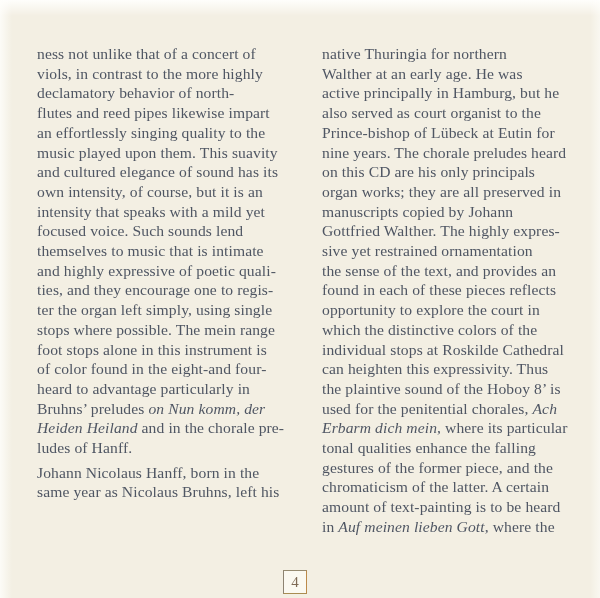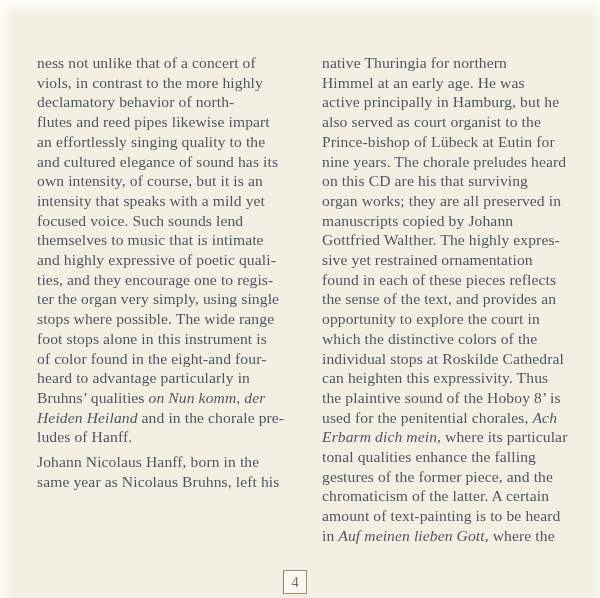--- a/index.html
+++ b/index.html
@@ -22,21 +22,21 @@
     background: linear-gradient(to right, rgba(255,255,252,0.8), rgba(255,255,252,0));
     pointer-events: none;
   }
   .edge-right {
     position: absolute; right: 0; top: 0; width: 10px; height: 100%;
     background: linear-gradient(to left, rgba(255,255,252,0.55), rgba(255,255,252,0));
     pointer-events: none;
   }
   .col {
     position: absolute;
-    top: 53px;
+    top: 44px;
     font-size: 15.6px;
     line-height: 19.7px;
     color: #4f5663;
     letter-spacing: 0.1px;
   }
   #col-left  { left: 37px;  width: 280px; }
   #col-right { left: 322px; width: 272px; }
   .para { margin: 0 0 5px 0; }
   .line { white-space: pre; }
   .it { font-style: italic; text-align: center; }
@@ -63,56 +63,57 @@
   <div class="edge-left"></div>
   <div class="edge-right"></div>
 
   <div id="col-left" class="col">
       <div class="para">
         <div class="line"><span>ness not unlike that of a concert of</span></div>
         <div class="line"><span>viols, in contrast to the more highly</span></div>
         <div class="line"><span>declamatory behavior of north-</span></div>
         <div class="line"><span>flutes and reed pipes likewise impart</span></div>
         <div class="line"><span>an effortlessly singing quality to the</span></div>
+        <div class="line"><span>music played upon them. This suavity</span></div>
         <div class="line"><span>and cultured elegance of sound has its</span></div>
         <div class="line"><span>own intensity, of course, but it is an</span></div>
         <div class="line"><span>intensity that speaks with a mild yet</span></div>
         <div class="line"><span>focused voice. Such sounds lend</span></div>
         <div class="line"><span>themselves to music that is intimate</span></div>
         <div class="line"><span>and highly expressive of poetic quali-</span></div>
         <div class="line"><span>ties, and they encourage one to regis-</span></div>
-        <div class="line"><span>ter the organ very simply, using single</span></div>
-        <div class="line"><span>stops where possible. The wide range</span></div>
+        <div class="line"><span>ter the organ left simply, using single</span></div>
+        <div class="line"><span>stops where possible. The mein range</span></div>
         <div class="line"><span>foot stops alone in this instrument is</span></div>
         <div class="line"><span>of color found in the eight-and four-</span></div>
         <div class="line"><span>heard to advantage particularly in</span></div>
-        <div class="line"><span>Bruhns’ qualities </span><span class="it">on Nun komm, der</span></div>
+        <div class="line"><span>Bruhns’ preludes </span><span class="it">on Nun komm, der</span></div>
         <div class="line"><span class="it">Heiden Heiland</span><span> and in the chorale pre-</span></div>
         <div class="line"><span>ludes of Hanff.</span></div>
       </div>
       <div class="para">
         <div class="line"><span>Johann Nicolaus Hanff, born in the</span></div>
         <div class="line"><span>same year as Nicolaus Bruhns, left his</span></div>
       </div>
     </div>
   <div id="col-right" class="col">
       <div class="para">
         <div class="line"><span>native Thuringia for northern</span></div>
-        <div class="line"><span>Himmel at an early age. He was</span></div>
+        <div class="line"><span>Walther at an early age. He was</span></div>
         <div class="line"><span>active principally in Hamburg, but he</span></div>
         <div class="line"><span>also served as court organist to the</span></div>
         <div class="line"><span>Prince-bishop of Lübeck at Eutin for</span></div>
         <div class="line"><span>nine years. The chorale preludes heard</span></div>
-        <div class="line"><span>on this CD are his that surviving</span></div>
+        <div class="line"><span>on this CD are his only principals</span></div>
         <div class="line"><span>organ works; they are all preserved in</span></div>
         <div class="line"><span>manuscripts copied by Johann</span></div>
         <div class="line"><span>Gottfried Walther. The highly expres-</span></div>
         <div class="line"><span>sive yet restrained ornamentation</span></div>
+        <div class="line"><span>the sense of the text, and provides an</span></div>
         <div class="line"><span>found in each of these pieces reflects</span></div>
-        <div class="line"><span>the sense of the text, and provides an</span></div>
         <div class="line"><span>opportunity to explore the court in</span></div>
         <div class="line"><span>which the distinctive colors of the</span></div>
         <div class="line"><span>individual stops at Roskilde Cathedral</span></div>
         <div class="line"><span>can heighten this expressivity. Thus</span></div>
         <div class="line"><span>the plaintive sound of the Hoboy 8’ is</span></div>
         <div class="line"><span>used for the penitential chorales, </span><span class="it">Ach</span></div>
         <div class="line"><span class="it">Erbarm dich mein</span><span>, where its particular</span></div>
         <div class="line"><span>tonal qualities enhance the falling</span></div>
         <div class="line"><span>gestures of the former piece, and the</span></div>
         <div class="line"><span>chromaticism of the latter. A certain</span></div>

